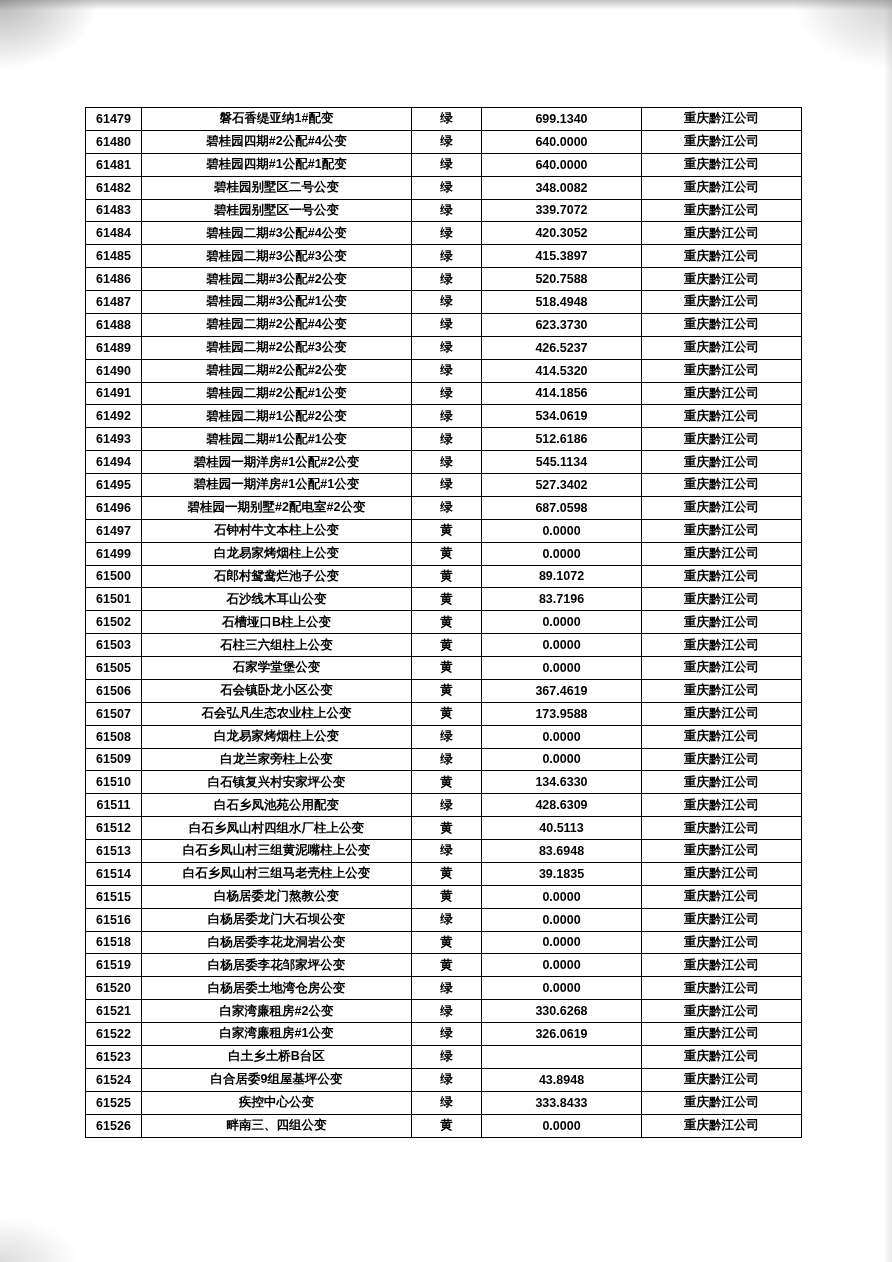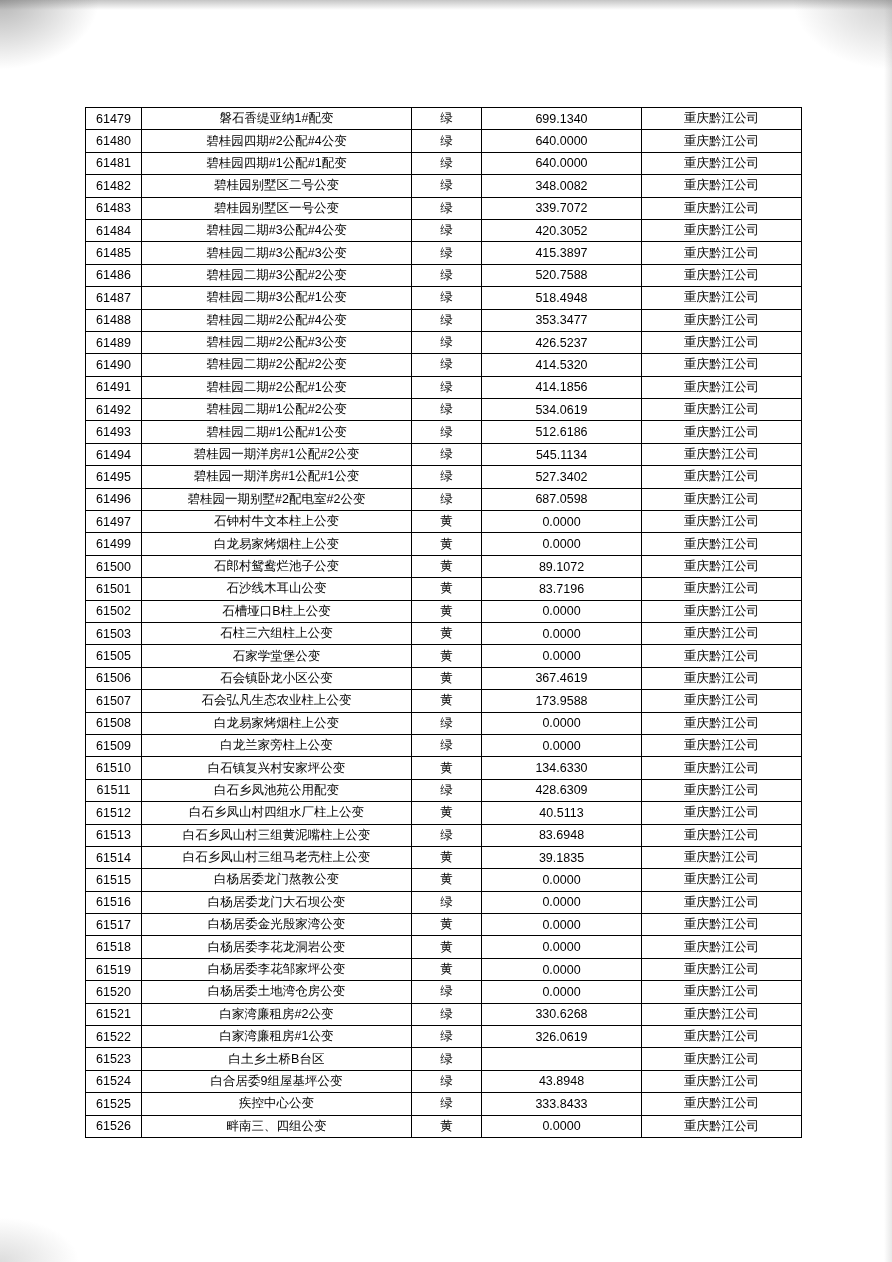--- a/index.html
+++ b/index.html
@@ -4,21 +4,21 @@
 <style>
   * { margin: 0; padding: 0; box-sizing: border-box; }
   html, body { width: 892px; height: 1262px; }
   body {
     position: relative;
     background: #ffffff;
     font-family: "Liberation Sans", "DejaVu Sans", sans-serif;
     color: #000;
     overflow: hidden;
   }
-  .page { position: absolute; inset: 0; background: #ffffff; }
+  .page { position: absolute; inset: 0; background: #ffffff; font-weight: bold; }
 
   
   .edge-top {
     position: absolute; top: 0; left: 0; right: 0; height: 10px;
     background: linear-gradient(to bottom, rgba(110,110,110,.40), rgba(255,255,255,0));
   }
   .corner-tl {
     position: absolute; top: 0; left: 0; width: 100px; height: 70px;
     background: radial-gradient(ellipse at 0 0, rgba(90,90,90,.45), rgba(255,255,255,0) 70%);
   }
@@ -130,21 +130,21 @@
           <td>61487</td>
           <td>碧桂园二期#3公配#1公变</td>
           <td>绿</td>
           <td>518.4948</td>
           <td>重庆黔江公司</td>
         </tr>
         <tr>
           <td>61488</td>
           <td>碧桂园二期#2公配#4公变</td>
           <td>绿</td>
-          <td>353.3477</td>
+          <td>623.3730</td>
           <td>重庆黔江公司</td>
         </tr>
         <tr>
           <td>61489</td>
           <td>碧桂园二期#2公配#3公变</td>
           <td>绿</td>
           <td>426.5237</td>
           <td>重庆黔江公司</td>
         </tr>
         <tr>
@@ -312,27 +312,20 @@
           <td>61515</td>
           <td>白杨居委龙门熬教公变</td>
           <td>黄</td>
           <td>0.0000</td>
           <td>重庆黔江公司</td>
         </tr>
         <tr>
           <td>61516</td>
           <td>白杨居委龙门大石坝公变</td>
           <td>绿</td>
-          <td>0.0000</td>
-          <td>重庆黔江公司</td>
-        </tr>
-        <tr>
-          <td>61517</td>
-          <td>白杨居委金光殷家湾公变</td>
-          <td>黄</td>
           <td>0.0000</td>
           <td>重庆黔江公司</td>
         </tr>
         <tr>
           <td>61518</td>
           <td>白杨居委李花龙洞岩公变</td>
           <td>黄</td>
           <td>0.0000</td>
           <td>重庆黔江公司</td>
         </tr>

